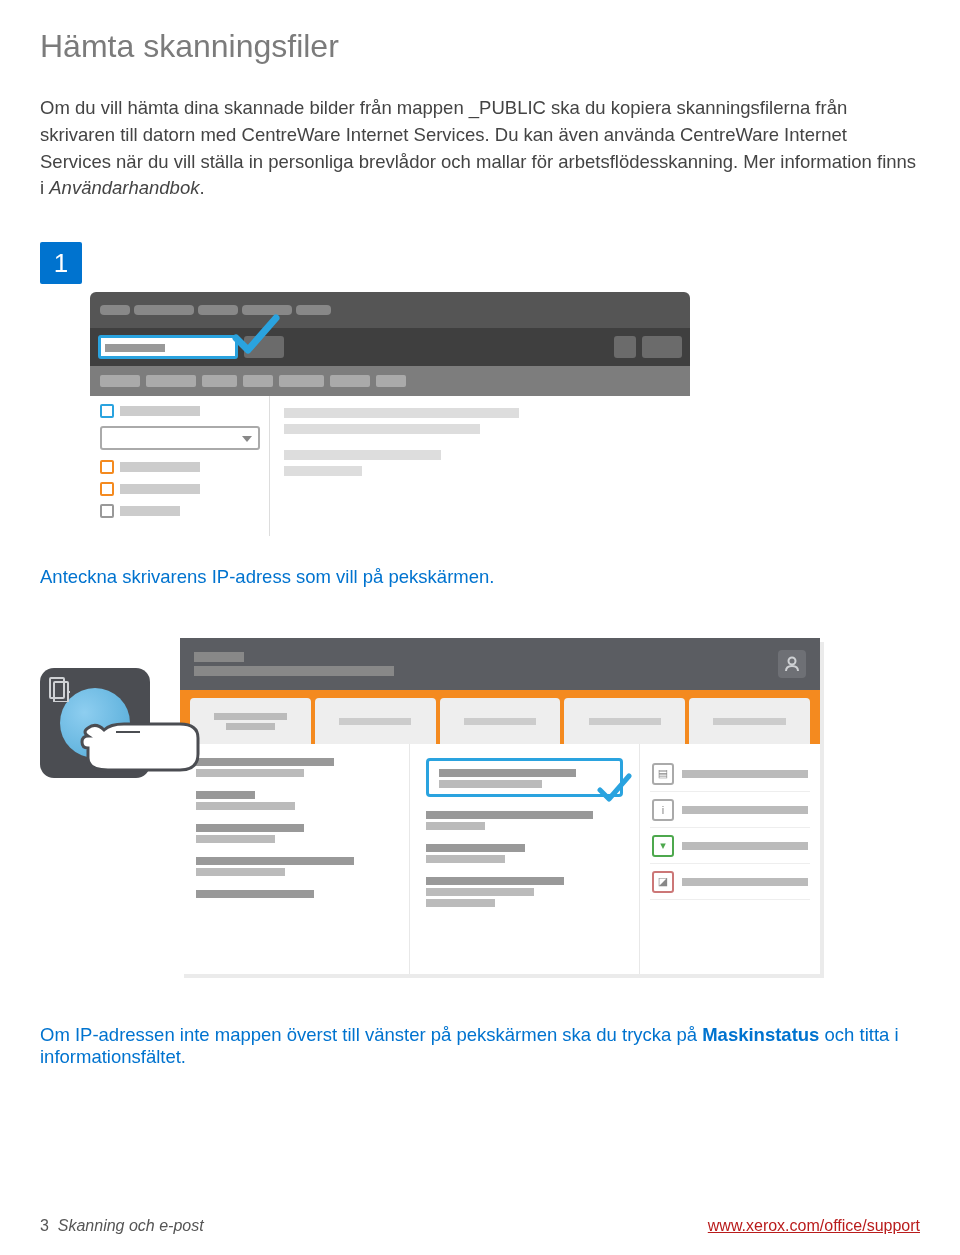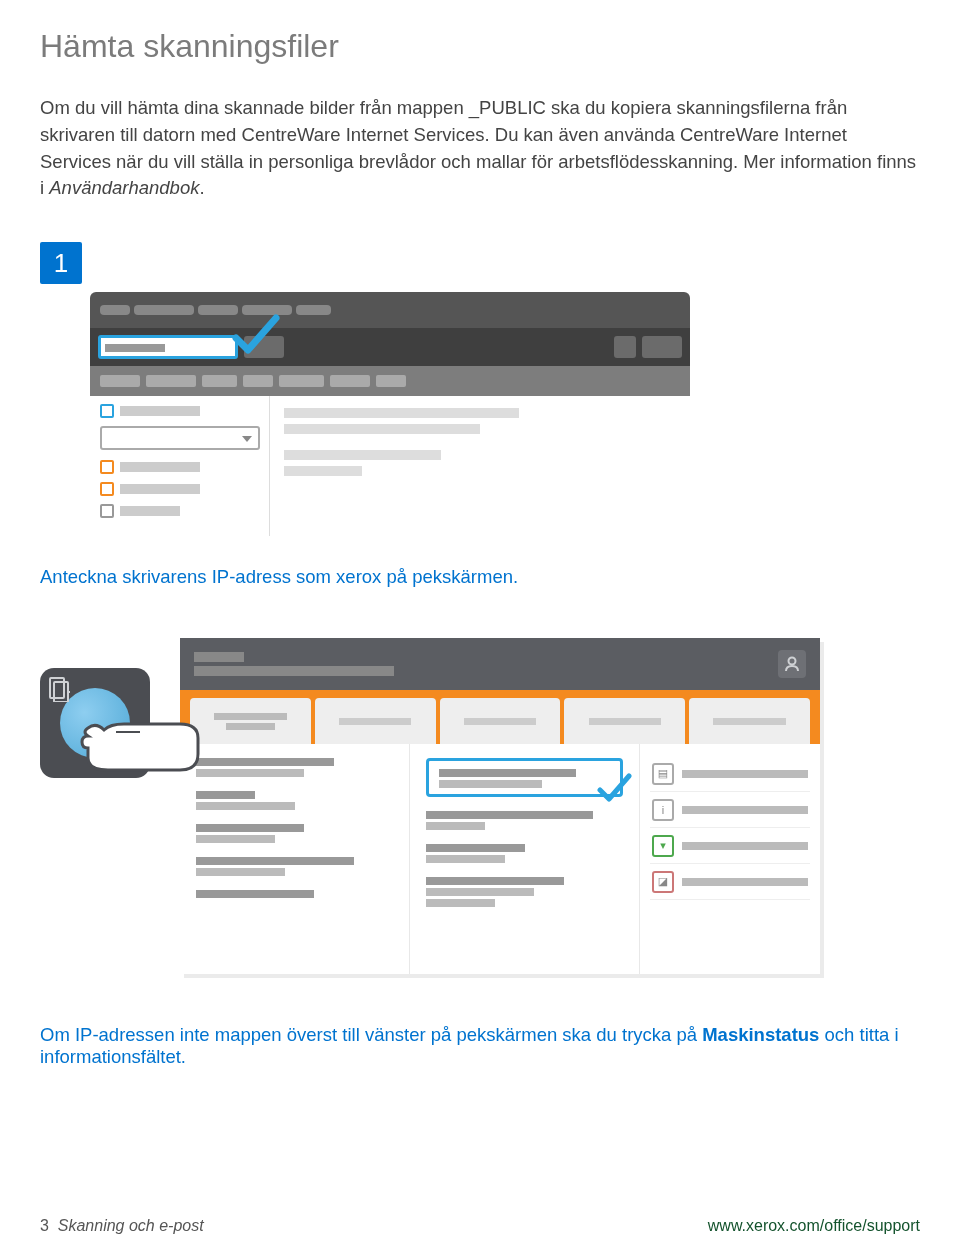--- a/index.html
+++ b/index.html
@@ -204,21 +204,21 @@
   .caption2 b { font-weight: 700; }
   .footer {
     position: absolute;
     left: 40px; right: 40px; bottom: 20px;
     display:flex; justify-content:space-between;
     font-size: 16px;
     text-align: center;
   }
   .footer .pg { color:#555; }
   .footer .pg .em { font-style: italic; }
-  .footer .link { color:#14532d; }
+  .footer .link { color:#b91c1c;text-decoration:underline; }
 </style>
 </head>
 <body>
 
 <h1>Hämta skanningsfiler</h1>
 
 <p class="intro">
   <span>Om du vill hämta dina skannade bilder från mappen _PUBLIC ska du kopiera skanningsfilerna från skrivaren till datorn med CentreWare Internet Services. Du kan även använda CentreWare Internet Services när du vill ställa in personliga brevlådor och mallar för arbetsflödesskanning. Mer information finns i </span>
   <span class="italic">Användarhandbok</span><span>.</span>
 </p>
@@ -282,21 +282,21 @@
       </div>
     </div>
   </div>
   <div class="check-overlay">
     <svg viewBox="0 0 50 50">
         <polyline points="6,28 18,40 46,8" fill="none" stroke="#2aa3df" stroke-width="7" stroke-linecap="round" stroke-linejoin="round"></polyline>
       </svg>
   </div>
 </div>
 
-<p class="caption">Anteckna skrivarens IP-adress som xerox på pekskärmen.</p>
+<p class="caption">Anteckna skrivarens IP-adress som vill på pekskärmen.</p>
 
 <div class="panel-row">
   <div class="touch-btn-wrap">
     <div class="touch-frame">
       <div class="paper-icon">
         <svg viewBox="0 0 22 26">
             <rect x="2" y="2" width="14" height="20" rx="1" fill="none" stroke="#cfd1d4" stroke-width="2"></rect>
             <rect x="6" y="6" width="14" height="20" rx="1" fill="none" stroke="#cfd1d4" stroke-width="2"></rect>
             <path d="M20 16 L26 16" stroke="#cfd1d4" stroke-width="2"></path>
             <polygon points="25,13 30,16 25,19" fill="#cfd1d4"></polygon>

